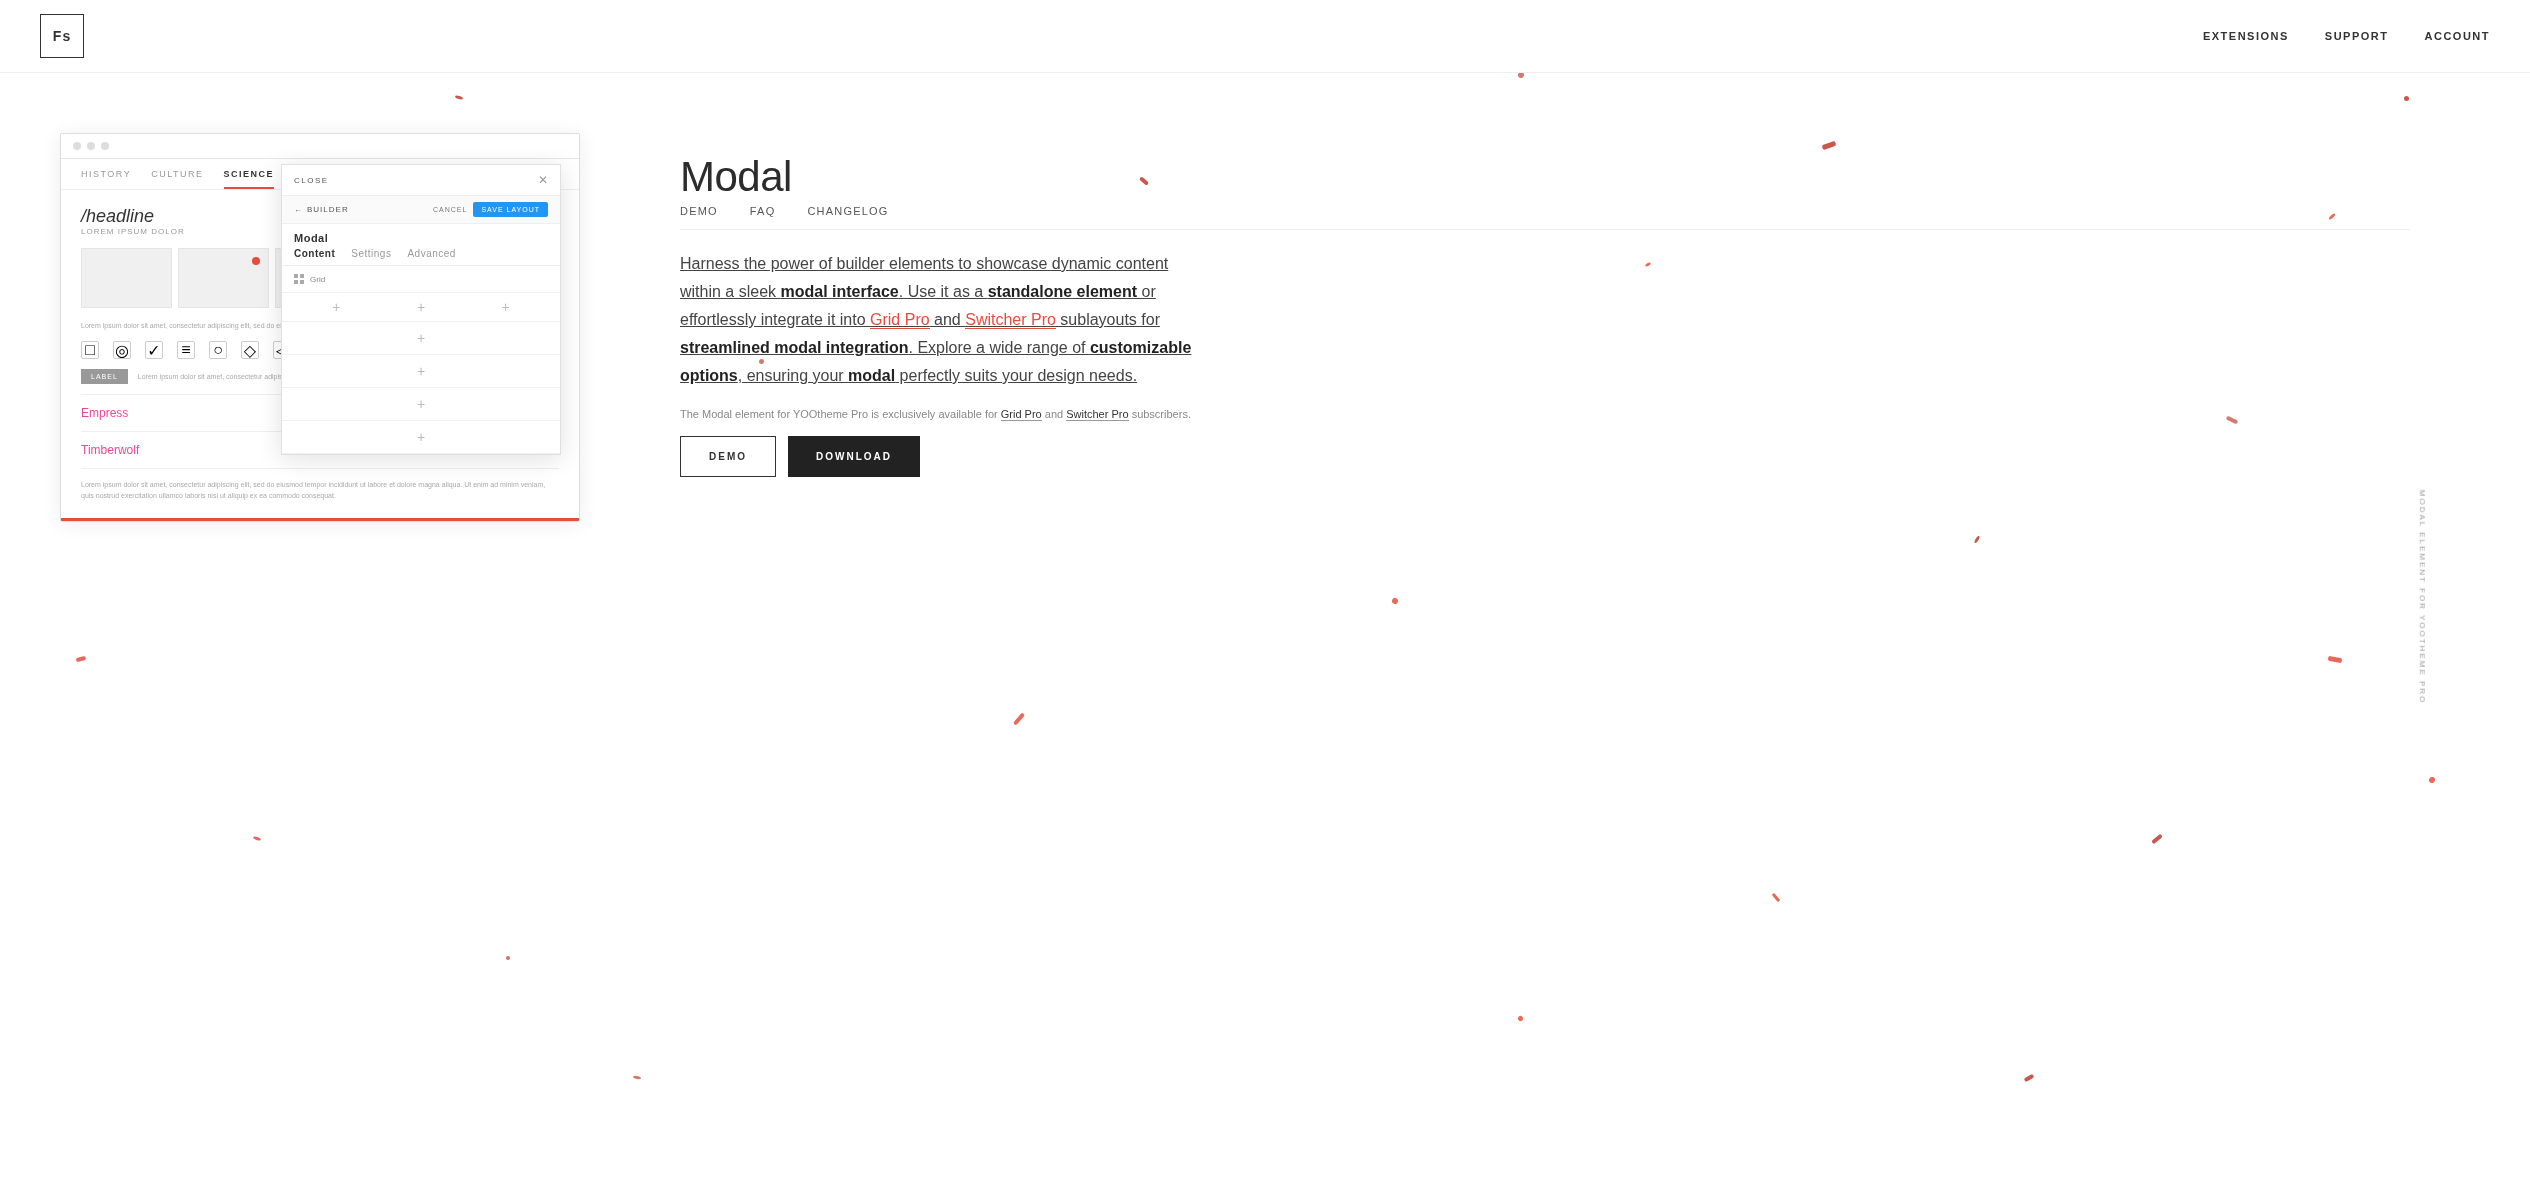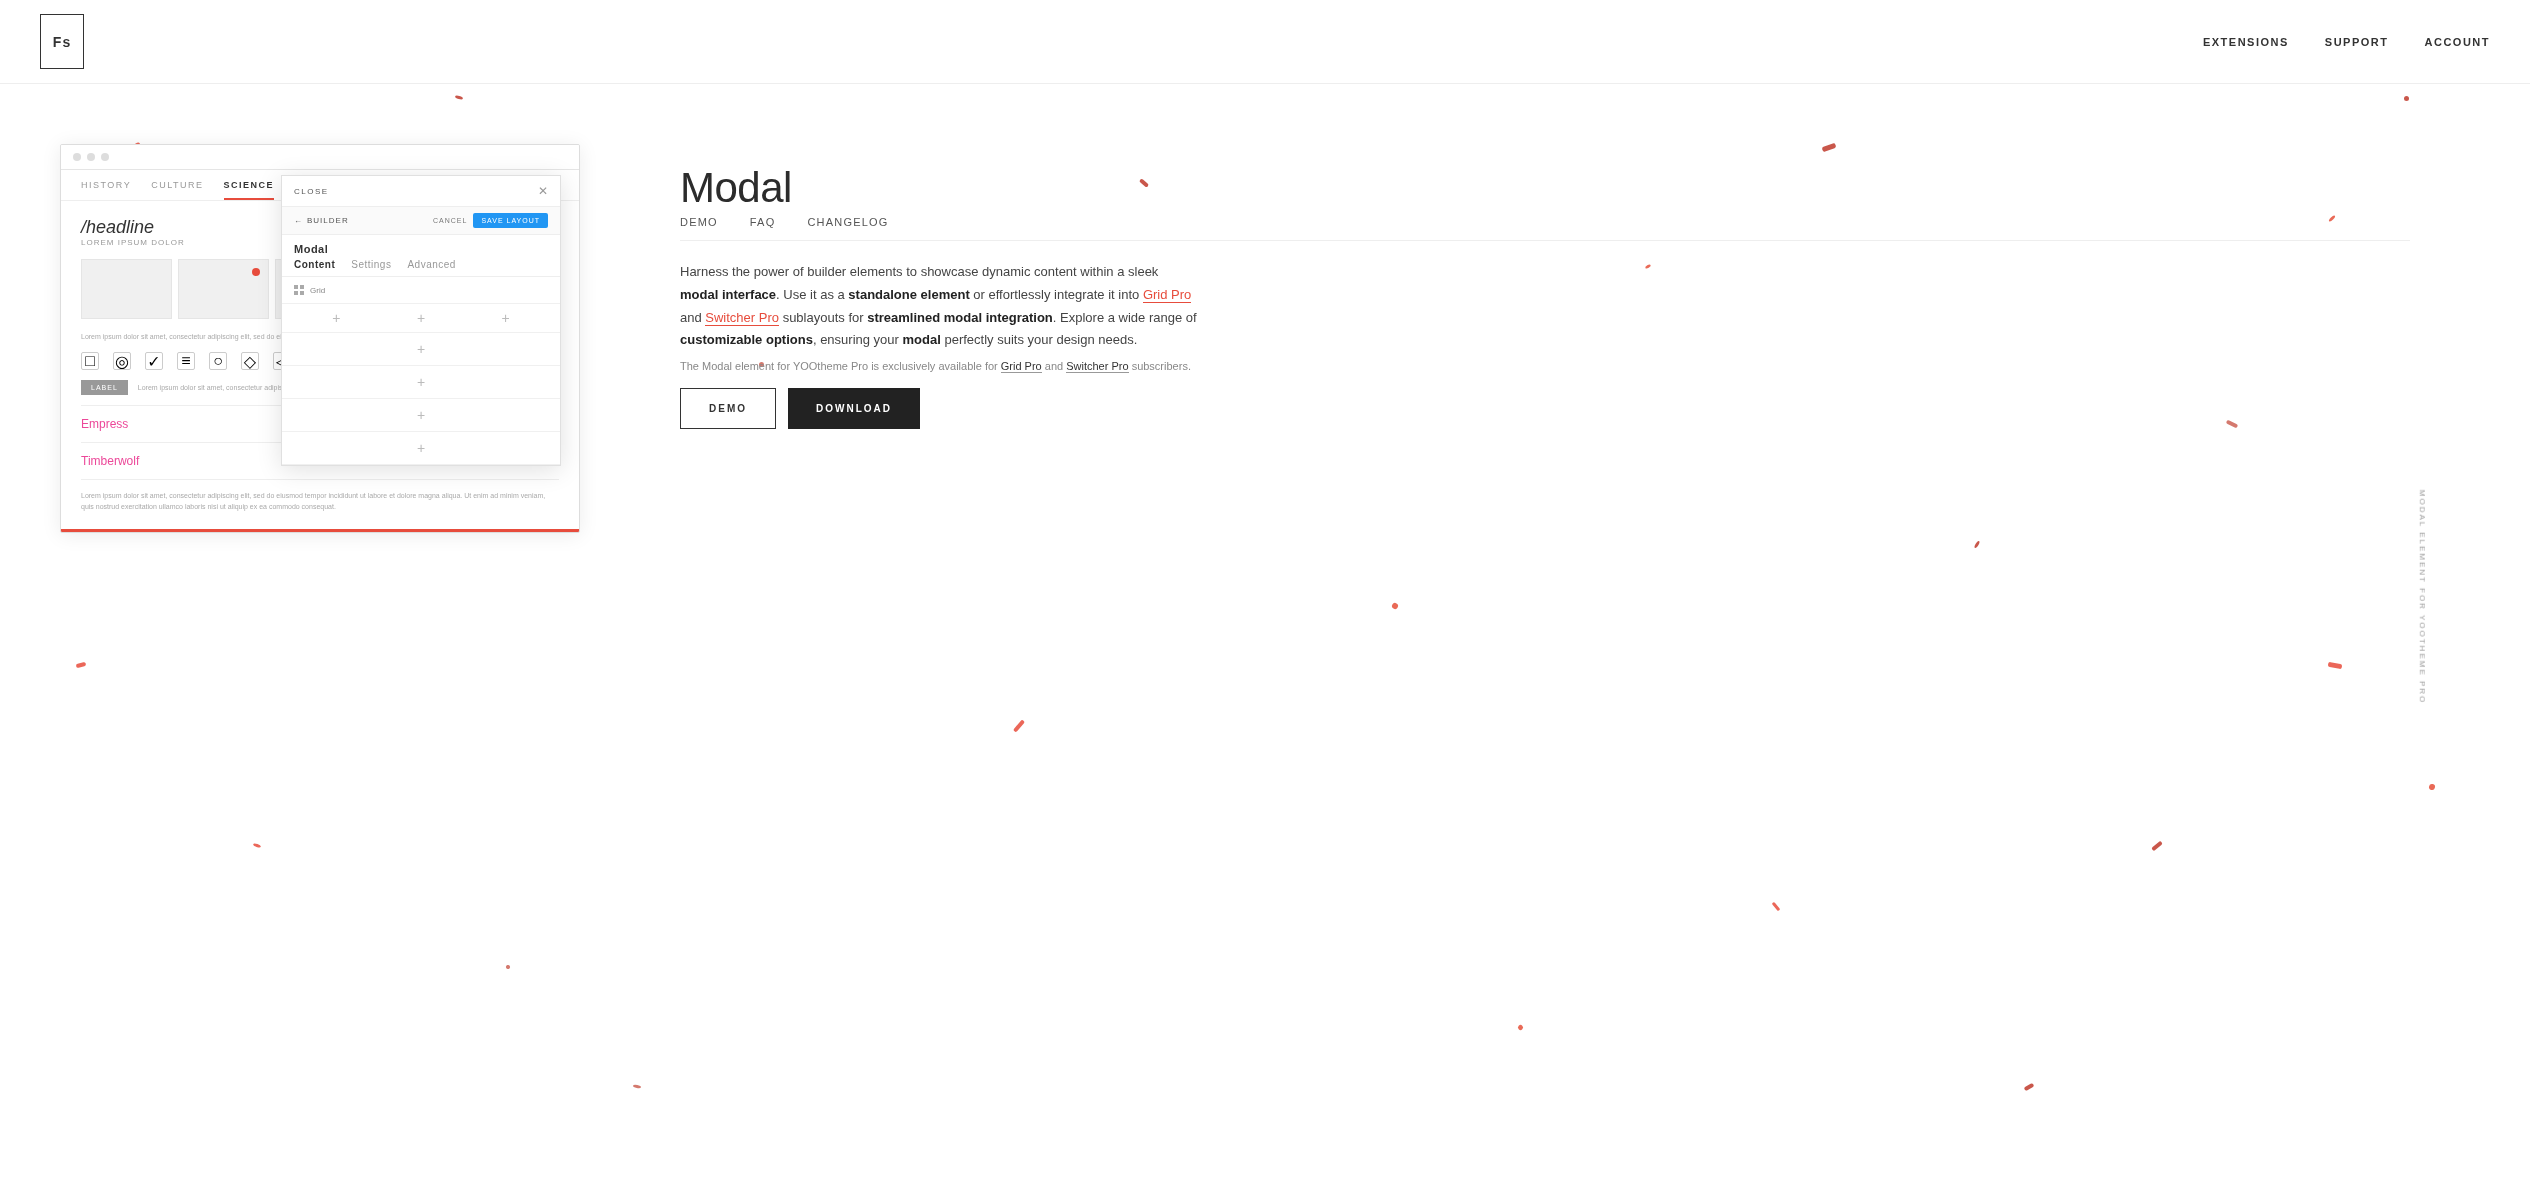--- a/index.html
+++ b/index.html
@@ -17,21 +17,21 @@
       align-items: center;
       justify-content: space-between;
       padding: 14px 40px;
       border-bottom: 1px solid #eee;
       position: relative;
       z-index: 10;
       background: #fff;
     }
     .logo-box {
       width: 44px;
-      height: 55px;
+      height: 44px;
       border: 1.5px solid #333;
       display: flex;
       align-items: center;
       justify-content: center;
       font-size: 14px;
       font-weight: 600;
       letter-spacing: 1px;
       color: #333;
     }
     .nav {
@@ -417,25 +417,26 @@
     }
     .product-nav a {
       font-size: 11px;
       letter-spacing: 1.2px;
       text-transform: uppercase;
       color: #555;
       text-decoration: none;
       font-weight: 500;
     }
     .product-description {
-      font-size: 13px;
+      font-size: 16px;
       line-height: 1.75;
       color: #444;
       max-width: 520px;
-      margin-bottom: 8px;
+      margin-bottom: 18px;
+      text-decoration: underline;
     }
     .product-description strong {
       font-weight: 700;
       color: #222;
     }
     .product-description a {
       color: #e74c3c;
       text-decoration: none;
       border-bottom: 1px solid #e74c3c;
     }

